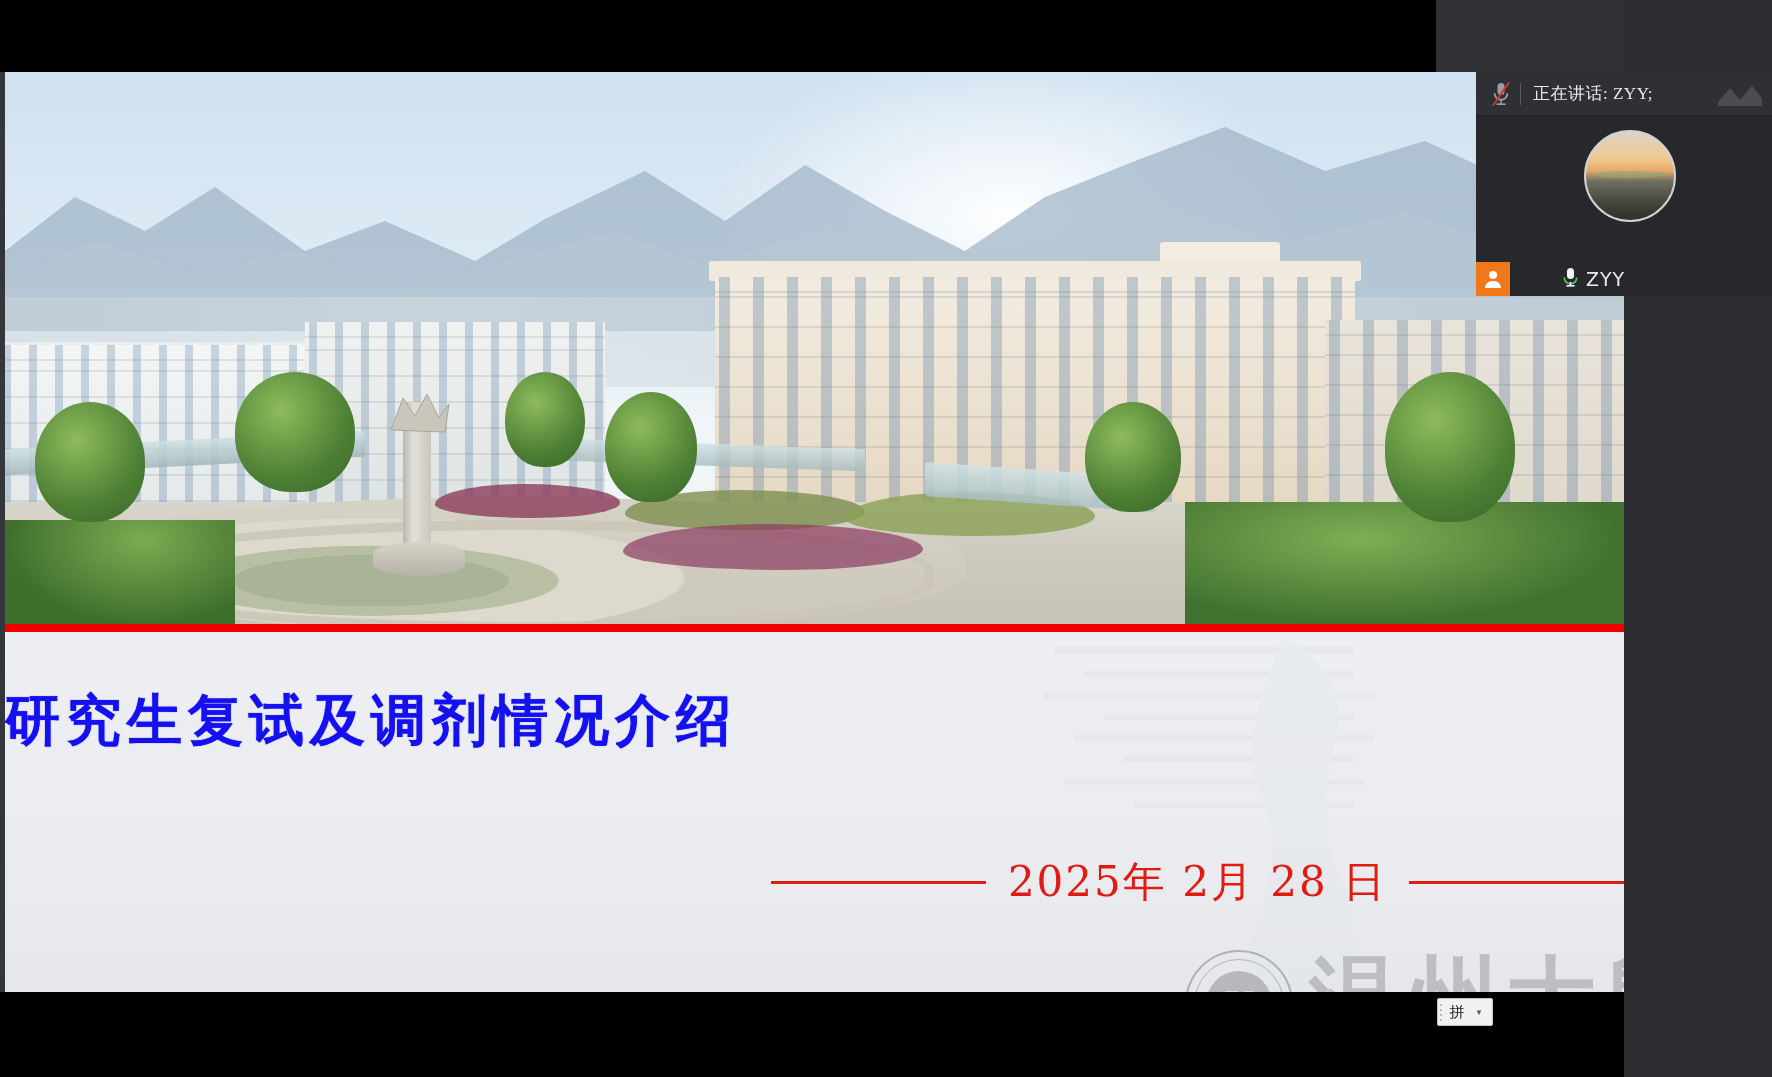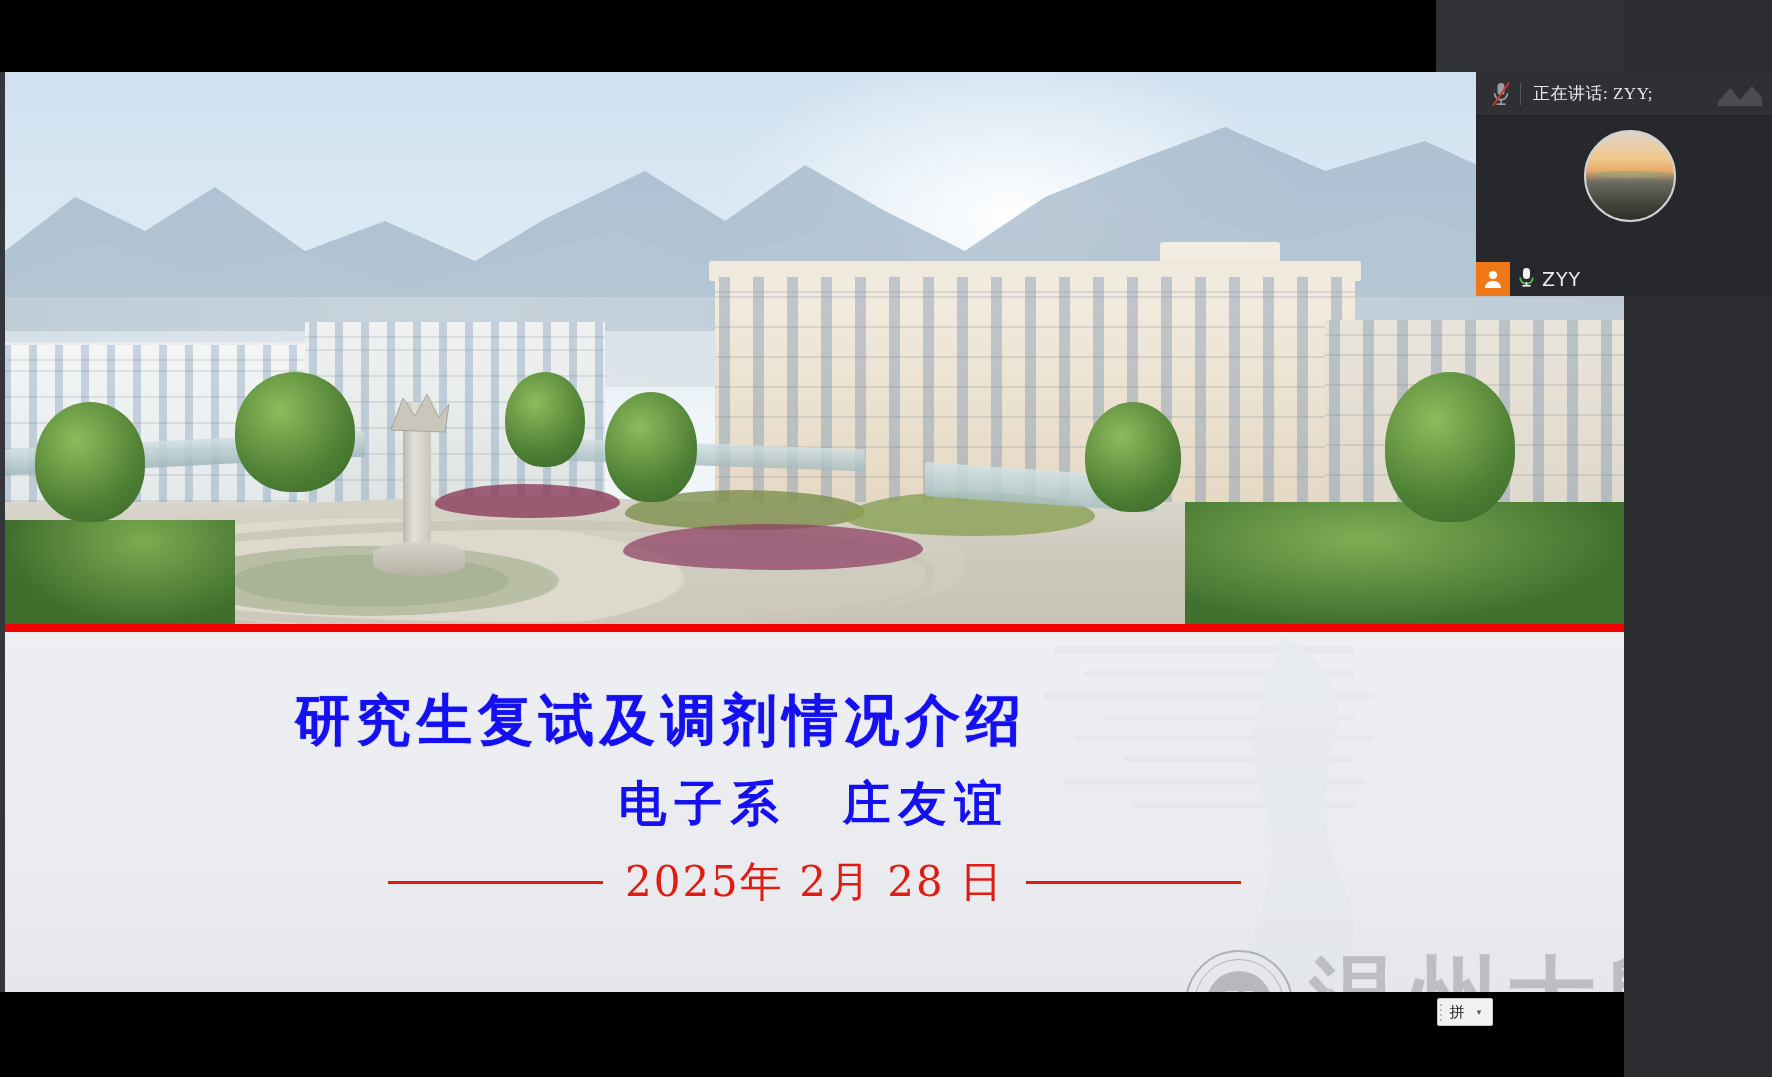--- a/index.html
+++ b/index.html
@@ -119,33 +119,33 @@
   .redline { position:absolute; left:0; top:552px; width:1619px; height:8px; background:#f20000; }
 
   
   .lower { position:absolute; left:0; top:560px; width:1619px; height:360px;
            background:linear-gradient(180deg,#edeff2 0%,#e9ebef 70%,#e5e7ec 100%); }
   .worldmark { position:absolute; right:120px; top:-5px; width:520px; height:400px;
                opacity:.5; }
   .worldmark svg { width:100%; height:100%; }
 
   .title-main {
-    position:absolute; left:0; top:52px; width:1312px; text-align:center;
+    position:absolute; left:0; top:52px; width:1312px; text-align:left;
     font-family:"DejaVu Sans", sans-serif; font-weight:700;
     font-size:55px; letter-spacing:6px; color:#1410f0;
     text-shadow:0 0 1px #1410f0;
   }
   .title-sub {
     position:absolute; left:0; top:140px; width:1619px; text-align:center;
     font-family:"DejaVu Sans", sans-serif; font-weight:700;
     font-size:48px; letter-spacing:8px; color:#1410f0;
   }
   .dateline {
     position:absolute; left:0; top:222px; width:1619px;
-    display:flex; align-items:center; justify-content:center; gap:22px;
+    display:flex; align-items:center; justify-content:flex-end; gap:22px;
   }
   .dash { width:215px; height:3px; background:#e21b12; }
   .date-text {
     font-family:"DejaVu Serif", serif; font-size:42px; color:#e21b12;
     letter-spacing:2px; white-space:nowrap;
   }
 
   
   .logo-band { position:absolute; left:1180px; top:860px; width:440px; height:132px; }
   .seal { position:absolute; left:0; top:18px; width:108px; height:108px;
@@ -185,21 +185,21 @@
   .collapse { position:absolute; right:6px; top:10px; width:52px; height:26px; opacity:.45; }
 
   .vbody { position:absolute; left:0; top:44px; width:296px; height:180px;
            background:#26282c; }
   .avatar { position:absolute; left:108px; top:14px; width:92px; height:92px;
             border-radius:50%; border:2px solid #cfd2d6; overflow:hidden;
             background:linear-gradient(180deg,#dfd3c6 0%,#f0c98e 30%,#e8a96a 44%,#6d6f62 56%,#47493f 78%,#2e3029 100%); }
   .avatar:after { content:""; position:absolute; left:8%; top:44%; width:84%; height:8%;
             background:rgba(140,170,120,.55); border-radius:50%; }
 
-  .nameplate { position:absolute; left:0; bottom:0; height:34px; display:flex; align-items:stretch; }
+  .nameplate { position:absolute; left:0; bottom:0; height:34px; display:flex; align-items:stretch;gap:44px; }
   .np-orange { width:34px; background:#f07818; display:flex; align-items:center; justify-content:center; }
   .np-dark { background:#26282c; padding:0 14px 0 8px; display:flex; align-items:center; gap:7px;
              border-radius:0 10px 0 0; }
   .np-txt { color:#e9eaec; font-size:19px; letter-spacing:1px;
             font-family:"DejaVu Sans", sans-serif; }
 </style>
 </head>
 <body>
 
 <div id="root">
@@ -279,21 +279,20 @@
             <path d="M70 20 h300 v7 H70z M100 44 h270 v6 H100z M60 66 h330 v6 H60z
                      M120 88 h250 v5 H120z M90 108 h300 v6 H90z M140 130 h230 v5 H140z
                      M80 152 h300 v6 H80z M150 176 h220 v5 H150z"></path>
             <path d="M300 10 q70 40 50 110 q-20 80 10 140 q25 55 -10 95 q-30 35 -70 30
                      q-25 -40 -5 -95 q25 -70 0 -130 q-20 -55 25 -150 z" fill="#e3e6ea"></path>
           </g>
         </svg>
       </div>
 
       <div class="title-main">研究生复试及调剂情况介绍</div>
-      <div class="title-sub">电子系　庄友谊</div>
 
       <div class="dateline">
         <span class="dash"></span>
         <span class="date-text">2025年 2月 28 日</span>
         <span class="dash"></span>
       </div>
     </div>
 
     <div class="logo-band">
       <div class="seal">

